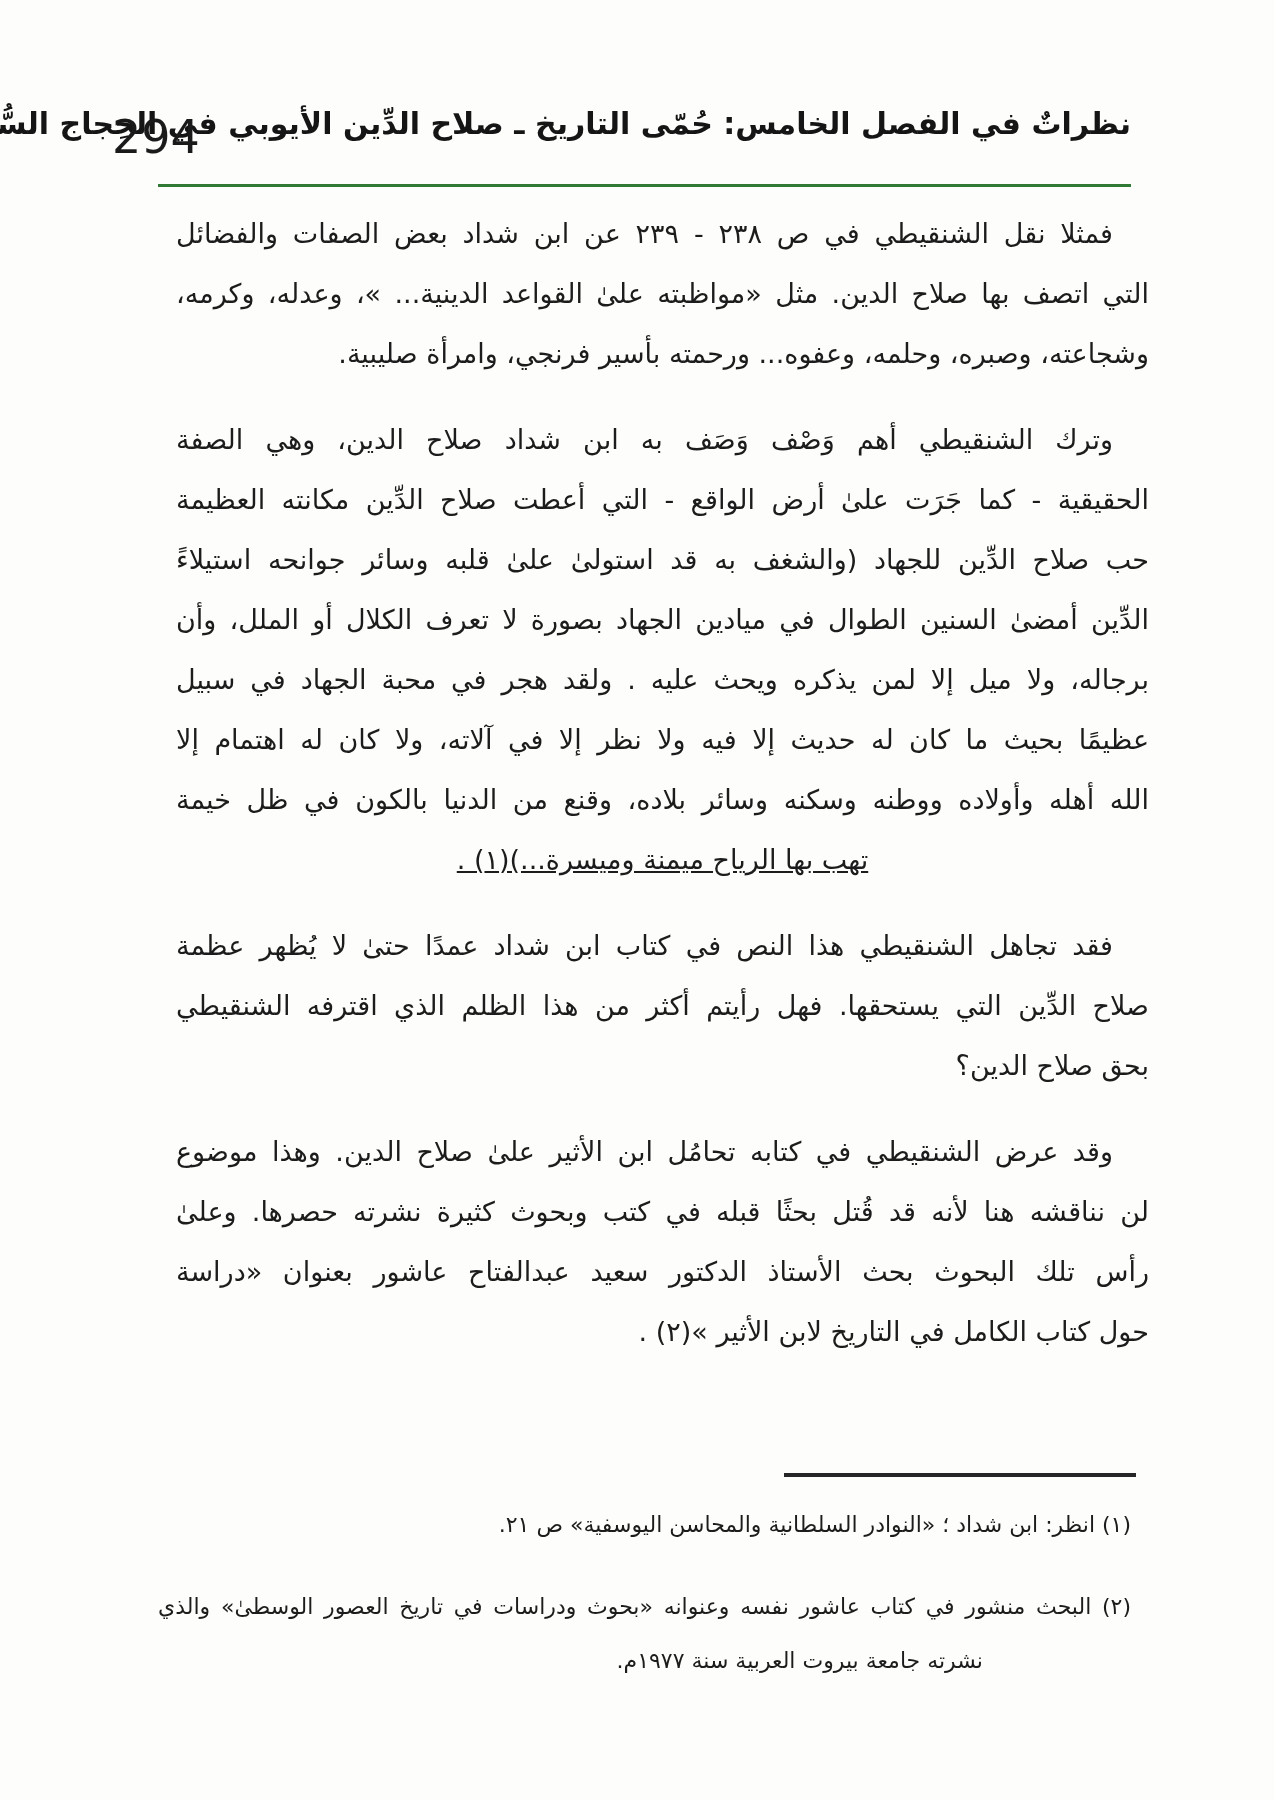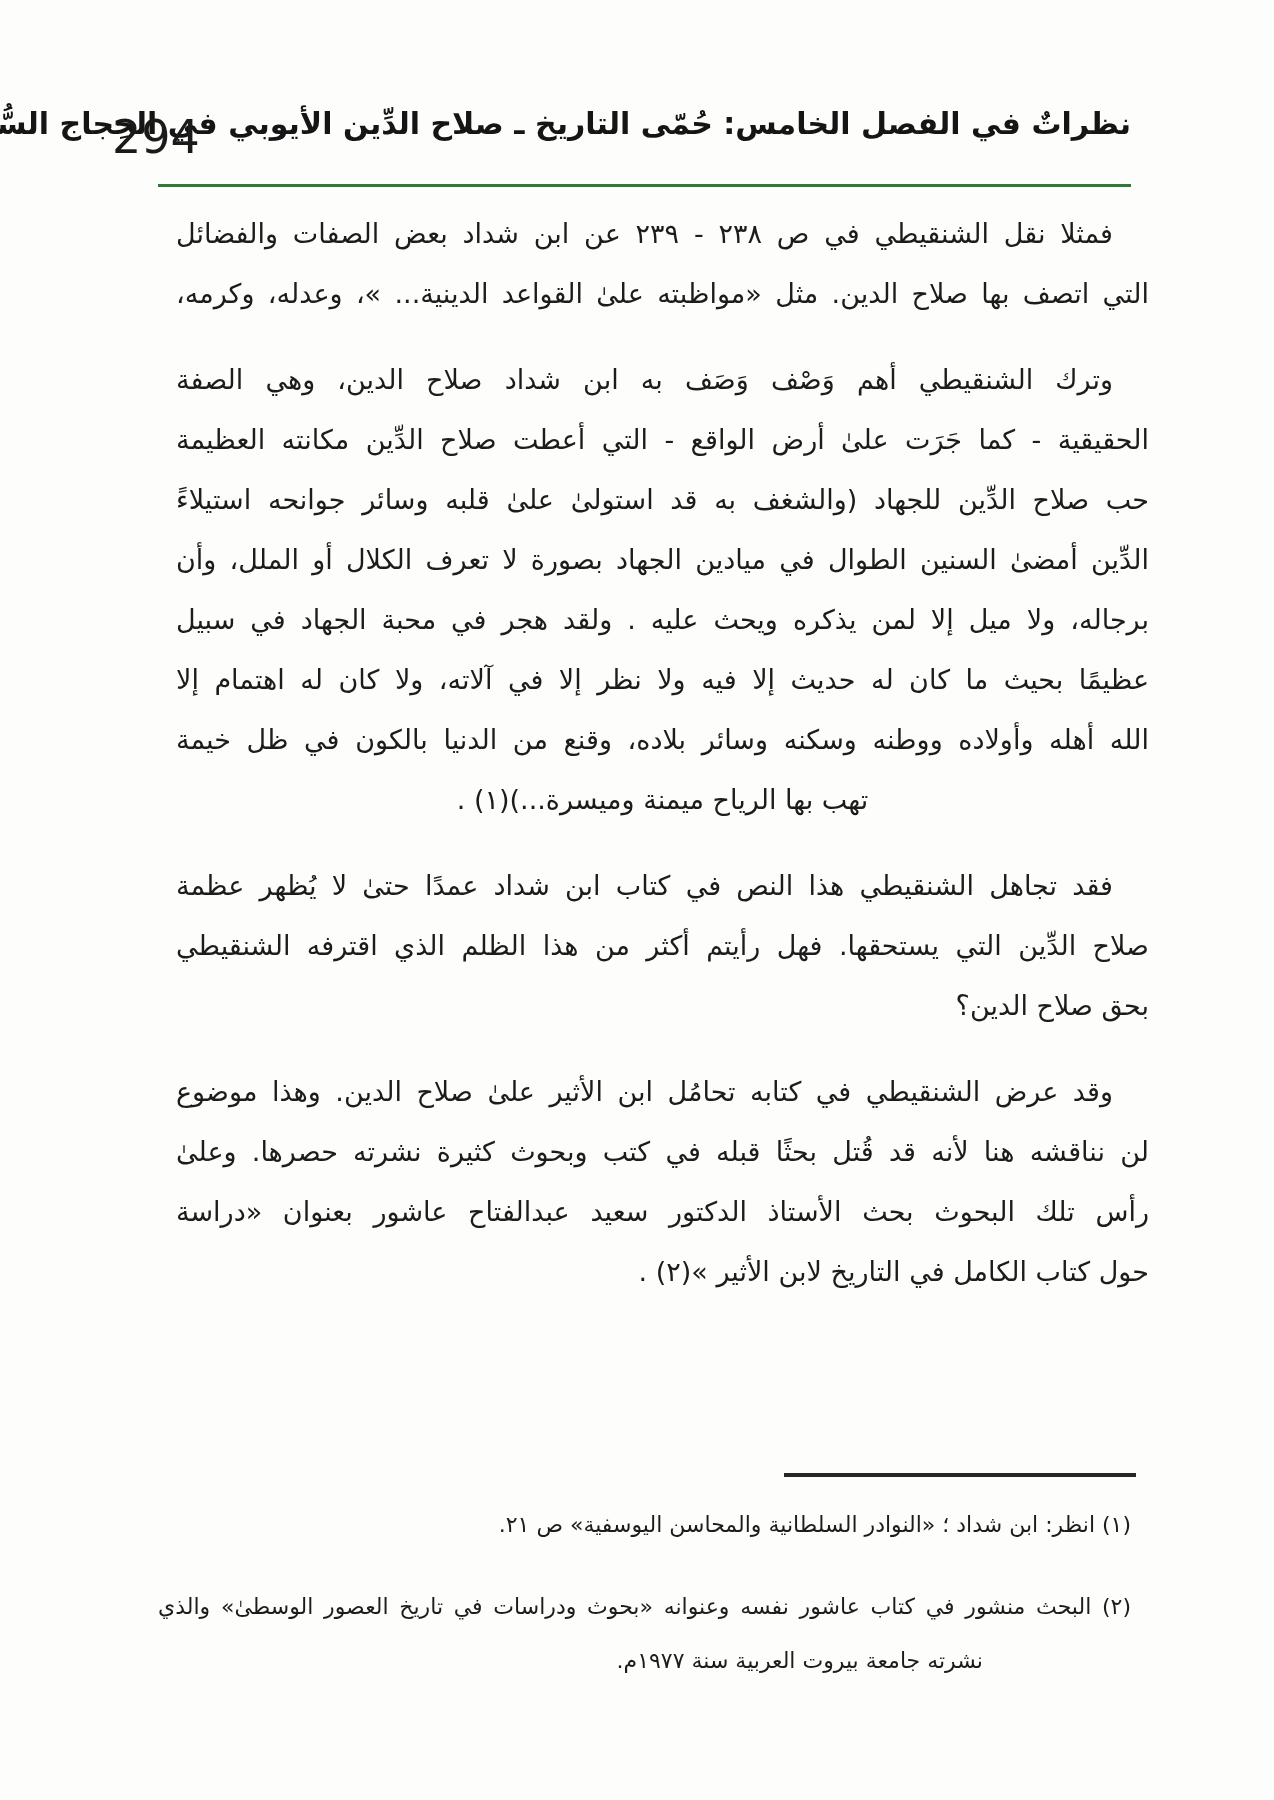--- a/index.html
+++ b/index.html
@@ -54,21 +54,21 @@
   .ln {
     line-height: 60px;
     height: 60px;
     text-align: justify;
     text-align-last: justify;
     white-space: normal;
     overflow: hidden;
   }
   .ln--first  { padding-right: 36px; }
   .ln--end    { text-align-last: right; }
-  .ln--center { text-align-last: center; }
+  .ln--center { text-align-last: center; text-decoration: underline; }
   
   .footnote-separator {
     position: absolute;
     top: 1473px;
     right: 138px;
     width: 352px;
     height: 4px;
     background: #262626;
   }
   .footnotes {
@@ -98,20 +98,21 @@
 
   <div class="page-number">294</div>
 
   <div class="header-rule"></div>
 
   <div class="body-text">
 
     <div class="paragraph">
       <div class="ln ln--first">فمثلا نقل الشنقيطي في ص ٢٣٨ - ٢٣٩ عن ابن شداد بعض الصفات والفضائل</div>
       <div class="ln">التي اتصف بها صلاح الدين. مثل «مواظبته علىٰ القواعد الدينية... »، وعدله، وكرمه،</div>
+      <div class="ln ln--end">وشجاعته، وصبره، وحلمه، وعفوه... ورحمته بأسير فرنجي، وامرأة صليبية.</div>
     </div>
 
     <div class="paragraph">
       <div class="ln ln--first">وترك الشنقيطي أهم وَصْف وَصَف به ابن شداد صلاح الدين، وهي الصفة</div>
       <div class="ln">الحقيقية - كما جَرَت علىٰ أرض الواقع - التي أعطت صلاح الدِّين مكانته العظيمة</div>
       <div class="ln">حب صلاح الدِّين للجهاد (والشغف به قد استولىٰ علىٰ قلبه وسائر جوانحه استيلاءً</div>
       <div class="ln">الدِّين أمضىٰ السنين الطوال في ميادين الجهاد بصورة لا تعرف الكلال أو الملل، وأن</div>
       <div class="ln">برجاله، ولا ميل إلا لمن يذكره ويحث عليه . ولقد هجر في محبة الجهاد في سبيل</div>
       <div class="ln">عظيمًا بحيث ما كان له حديث إلا فيه ولا نظر إلا في آلاته، ولا كان له اهتمام إلا</div>
       <div class="ln">الله أهله وأولاده ووطنه وسكنه وسائر بلاده، وقنع من الدنيا بالكون في ظل خيمة</div>

